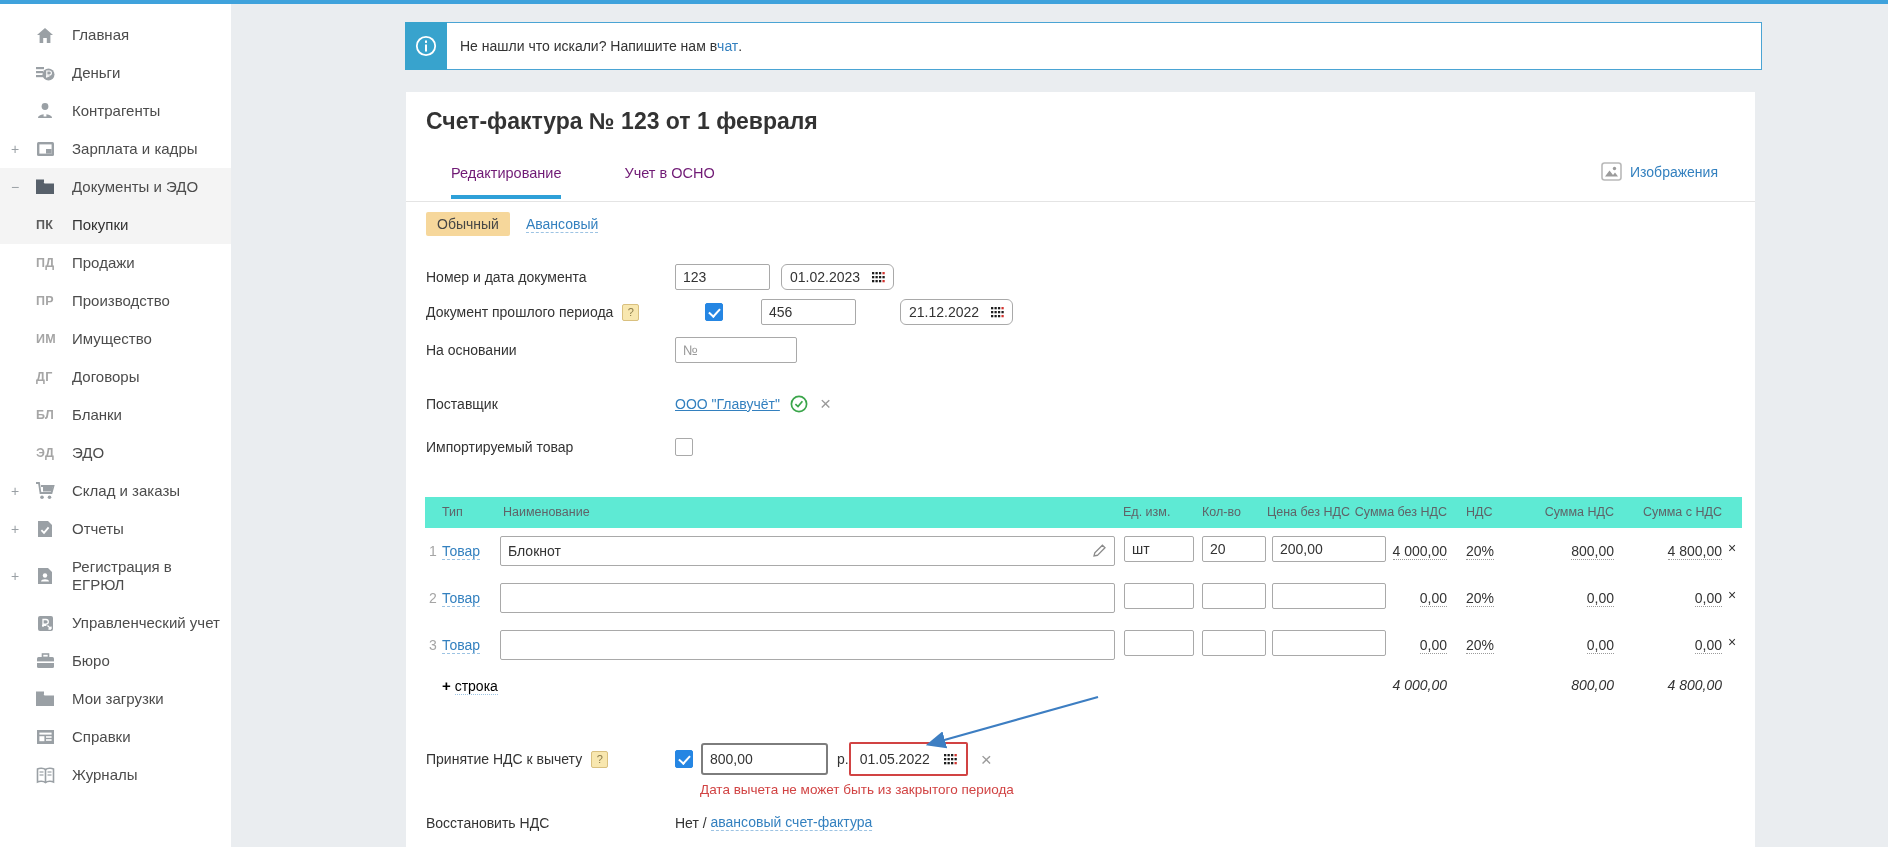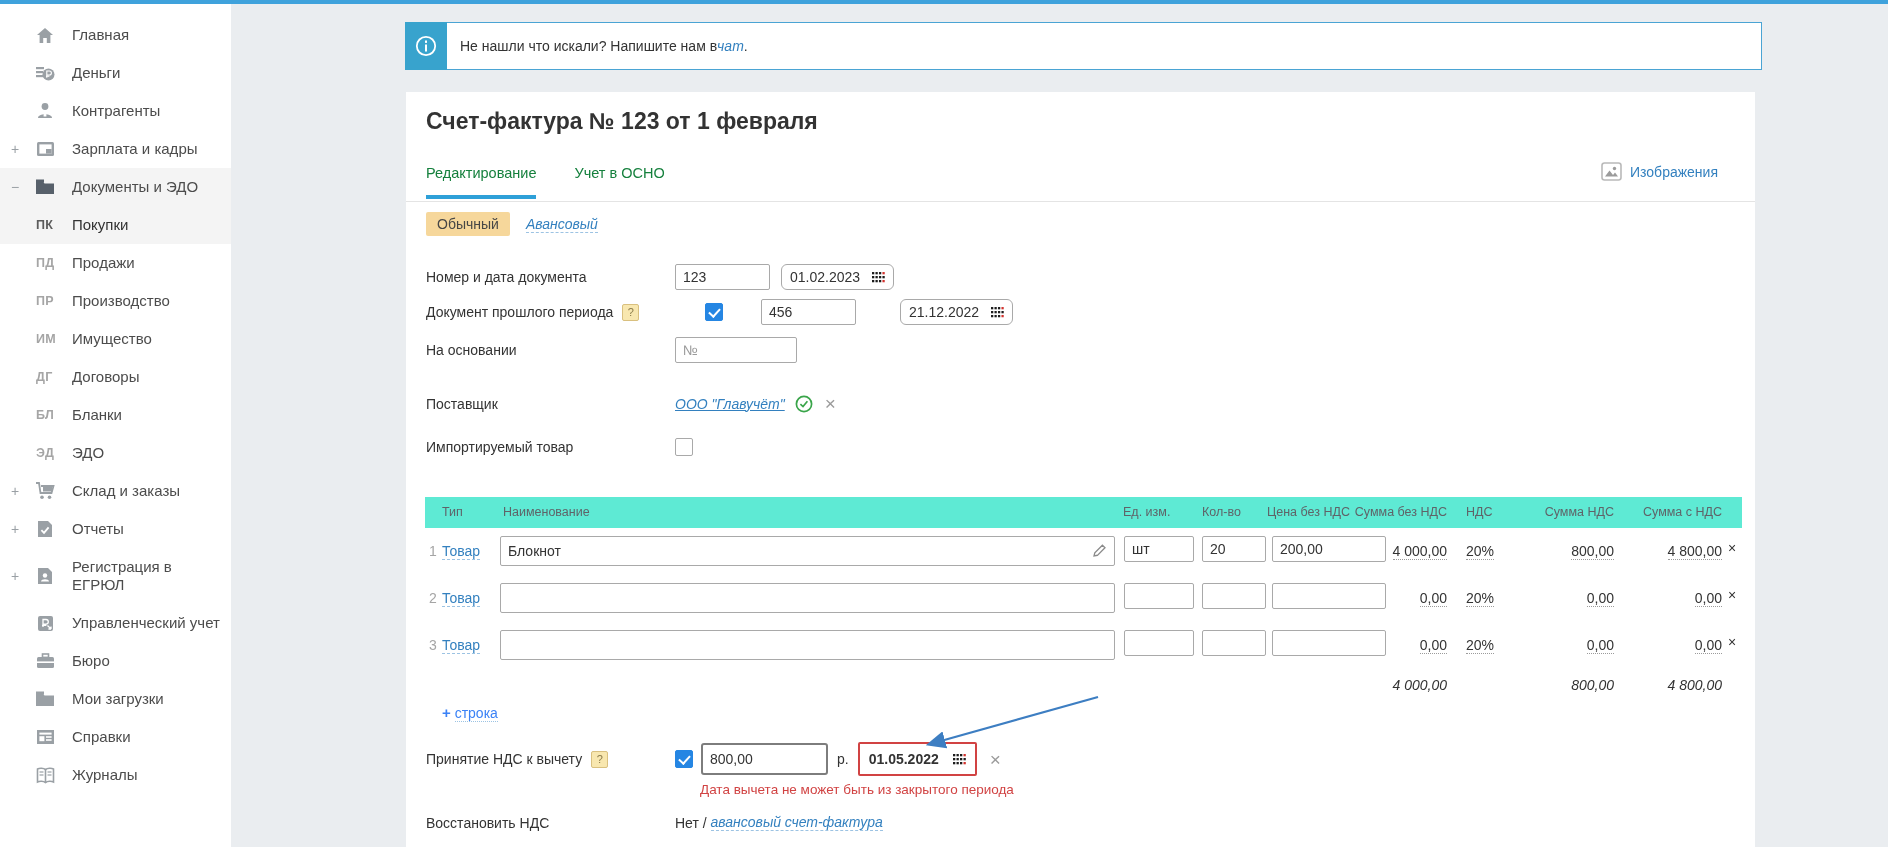--- a/index.html
+++ b/index.html
@@ -23,28 +23,28 @@
   .snav-prefix { position:absolute; left:36px; width:26px; font-size:12.5px; font-weight:bold; color:#a5a5a5; letter-spacing:.3px; }
   .snav-item.sel .snav-prefix { color:#5c5c5c; }
   .snav-label { position:absolute; left:72px; right:8px; font-size:15px; color:#4c4c4c; line-height:18px; }
   .snav-item.sel .snav-label { color:#333; }
 
   
   .banner { position:absolute; left:405px; top:22px; width:1357px; height:48px; background:#fff;
             border:1px solid #4aa4d4; display:flex; align-items:stretch; }
   .banner-ico { width:42px; background:#38a3cd; display:flex; align-items:center; justify-content:center; flex:0 0 42px; margin:-1px 0 -1px -1px; }
   .banner-text { display:flex; align-items:center; padding-left:13px; font-size:14px; color:#333; }
-  a.link { color:#3380bf; text-decoration:none; cursor:pointer;font-style:italic; }
+  a.link { color:#3380bf; text-decoration:none; cursor:pointer; }
   .dashed { border-bottom:1px dashed #9cc3e3; }
 
   
   .card { position:absolute; left:406px; top:92px; width:1349px; height:755px; background:#fff; }
   .title { position:absolute; left:20px; top:16px; font-size:23px; font-weight:bold; color:#333; }
   .tabs { position:absolute; left:20px; top:73px; display:flex; }
-  .tab { font-size:14.5px; color:#15803d; margin-right:38px; cursor:pointer; position:relative; padding-bottom:18px; }
+  .tab { font-size:14.5px; color:#701a75; margin-right:38px; cursor:pointer; position:relative; padding-bottom:18px;margin-left:25px; }
   .tab.active::after { content:""; position:absolute; left:0; right:0; bottom:0; height:4px; background:#2ea0d8; }
   .tabs-divider { position:absolute; left:0; top:109px; width:100%; height:1px; background:#e4e4e4; }
   .images-link { position:absolute; left:1195px; top:70px; display:flex; align-items:center; gap:8px; cursor:pointer; }
   .images-link span { color:#3380bf; font-size:14px; }
 
   
   .type-toggle { position:absolute; left:20px; top:120px; display:flex; align-items:center; gap:16px; }
   .badge { background:#f6d79b; color:#464646; font-size:14px; padding:4px 11px; border-radius:2px; }
 
   
@@ -76,21 +76,21 @@
   .pencil { position:absolute; right:9px; top:7px; }
   .tin { position:absolute; top:8px; height:30px; }
   .in-unit { left:699px; width:70px; }
   .in-qty  { left:777px; width:64px; }
   .in-price{ left:847px; width:114px; }
   .tval { position:absolute; top:15px; font-size:14px; color:#333; white-space:nowrap; }
   .tval.lnk { border-bottom:1px dotted #9b9b9b; cursor:pointer; }
   .v-sum1 { right:295px; } .v-vat { left:1041px; } .v-sum2 { right:128px; } .v-sum3 { right:20px; }
   .v-x { left:1303px; top:13px; }
   .totals { position:absolute; left:19px; top:581px; width:1317px; height:30px; }
-  .addrow { position:absolute; left:17px; top:4px; font-size:14px; cursor:pointer; color:#3b82f6;margin-top:27px; }
+  .addrow { position:absolute; left:17px; top:4px; font-size:14px; cursor:pointer; color:#000000; }
   .addrow .plus { font-weight:bold; font-size:15px; }
   .addrow .lbl { border-bottom:1px dotted #9cc3e3; }
   .tot { position:absolute; top:4px; font-size:14px; font-style:italic; color:#333; white-space:nowrap; }
 
   
   .vatrow { position:absolute; left:20px; top:650px; display:flex; align-items:center; }
   .amountbox { height:32px; width:127px; border:2px solid #7d7d7d; border-radius:3px; padding:0 7px;
                font-size:14px; font-family:inherit; color:#333; }
   .red-date { height:34px; border:2px solid #d14343; border-radius:2px; display:flex; align-items:center;
               padding:0 9px; gap:14px; font-size:14px; color:#333; background:#fff; }
@@ -450,21 +450,21 @@
   </div>
 
   <div class="vatrow">
     <div class="flabel">
       <span>Принятие НДС к вычету</span>
       <span class="help">?</span>
     </div>
     <span class="cbx on"></span>
     <input class="amountbox" style="margin-left: 8px;" value="800,00">
     <span style="margin-left:9px;">р.</span>
-    <div class="red-date" style="margin-left:9px;font-weight:bold;">
+    <div class="red-date" style="">
       <span>01.05.2022</span>
       <svg class="cal" width="13" height="11" viewBox="0 0 13 11">
           <g fill="#1c1c1c">
             <rect x="0" y="0" width="2.3" height="2.3"></rect>
             <rect x="3.5" y="0" width="2.3" height="2.3"></rect>
             <rect x="7" y="0" width="2.3" height="2.3"></rect>
             <rect x="0" y="4" width="2.3" height="2.3"></rect>
             <rect x="3.5" y="4" width="2.3" height="2.3"></rect>
             <rect x="7" y="4" width="2.3" height="2.3"></rect>
             <rect x="10.5" y="4" width="2.3" height="2.3"></rect>

